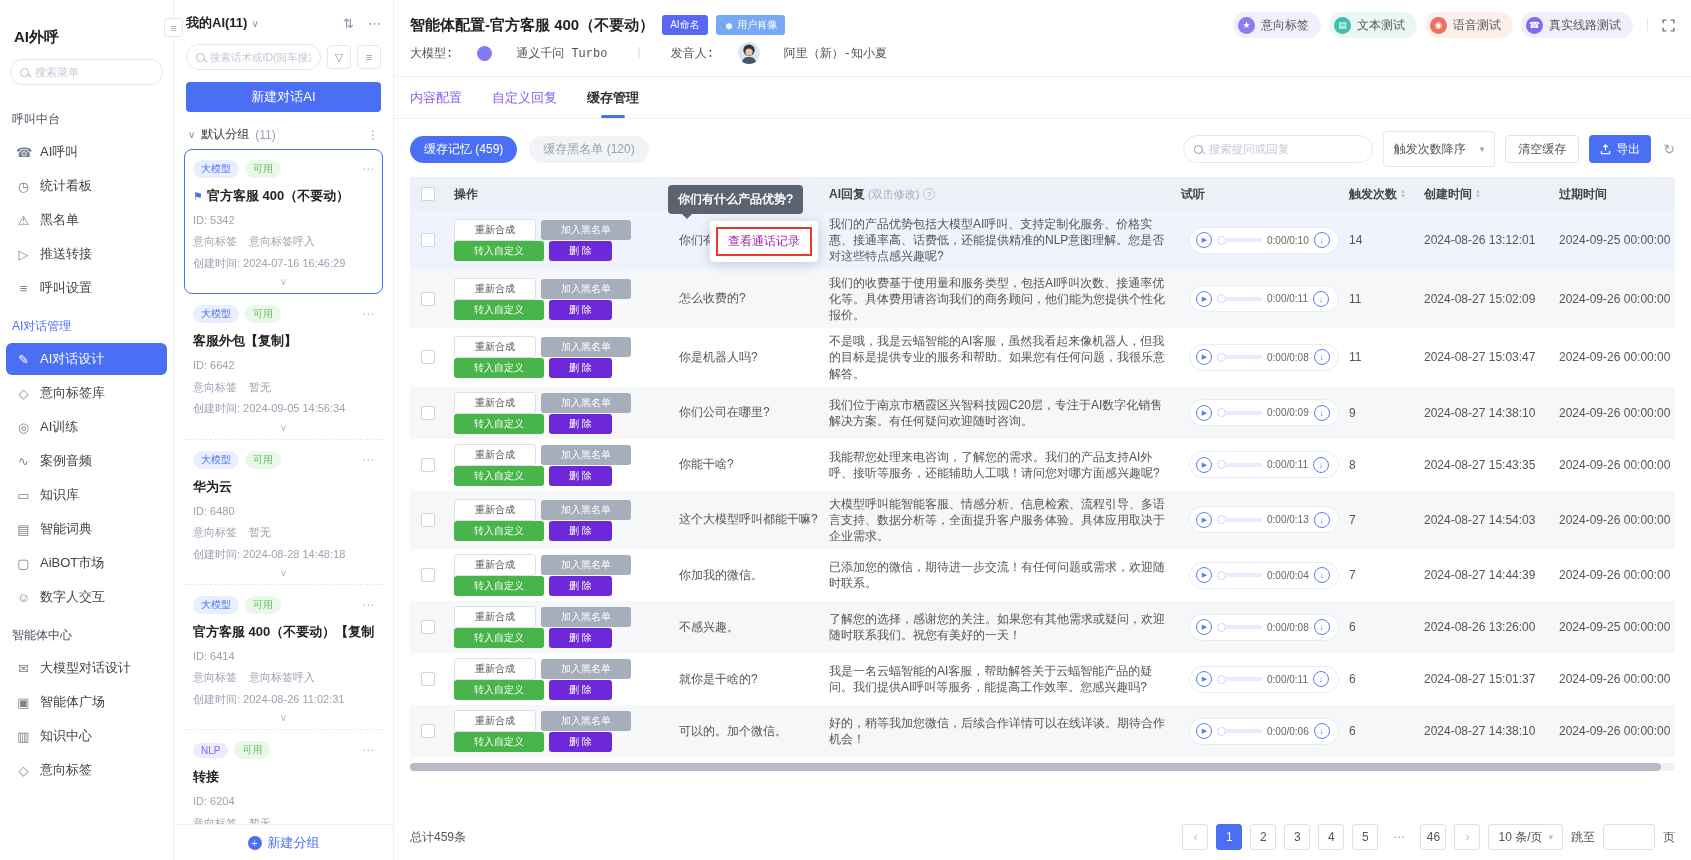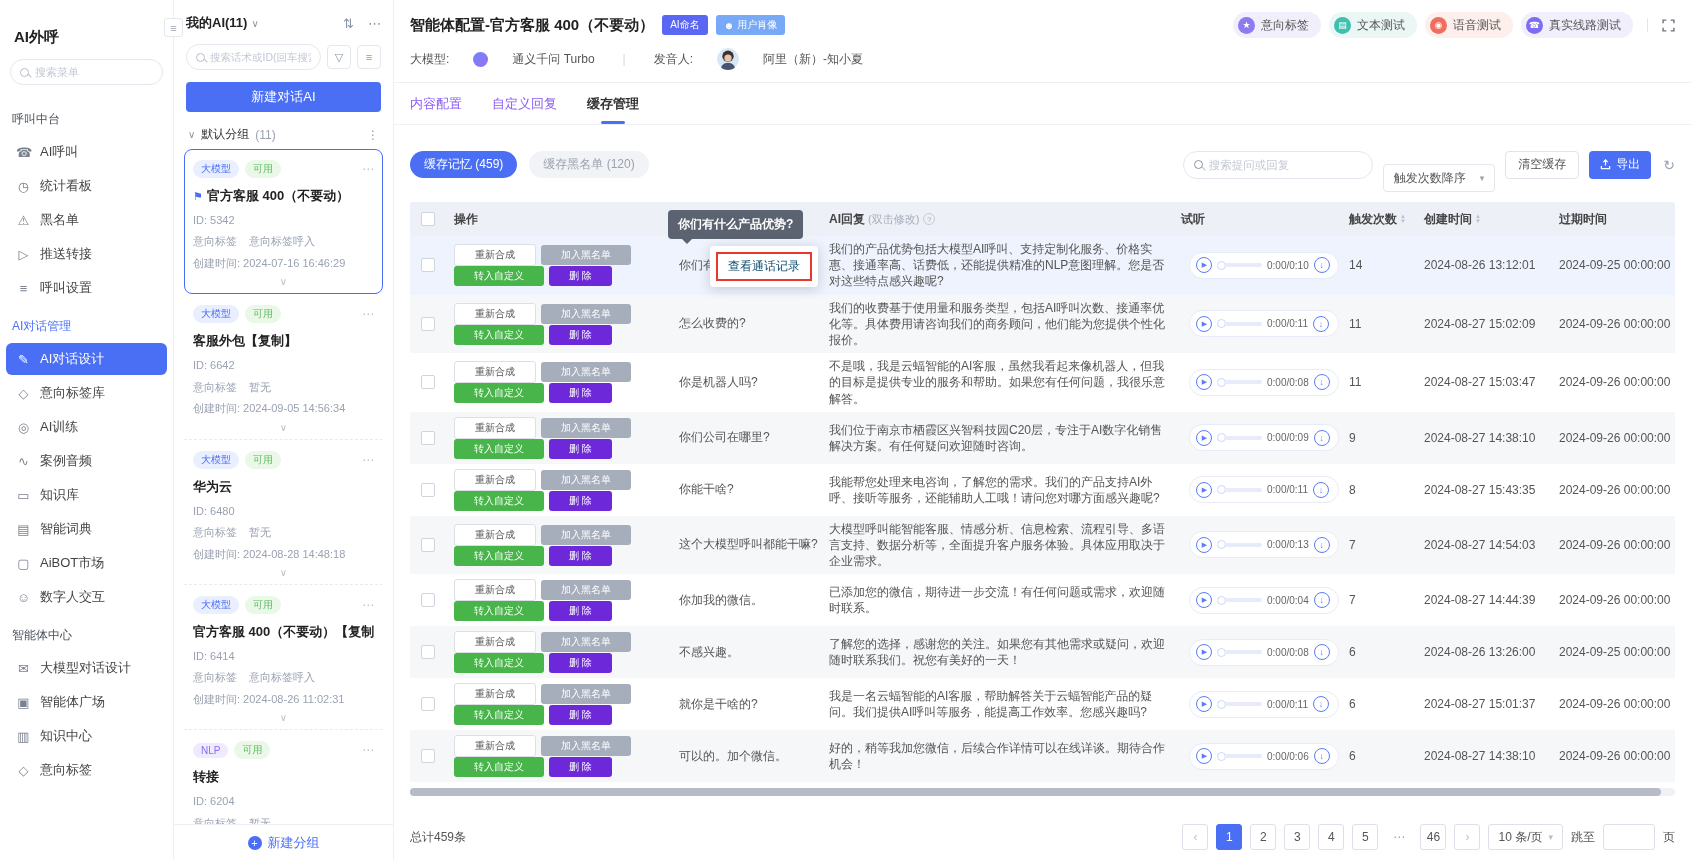--- a/index.html
+++ b/index.html
@@ -61,37 +61,37 @@
   .main-head { padding:12px 16px 0; border-bottom:1px solid #eef0f4; }
   .title-row { display:flex; align-items:center; gap:8px; }
   .page-title { font-size:15px; font-weight:bold; color:#222; }
   .badge1 { background:#5a67f2; color:#fff; font-size:10px; padding:3px 8px; border-radius:3px; }
   .badge2 { background:#78a9f6; color:#fff; font-size:10px; padding:3px 8px; border-radius:3px; display:flex; align-items:center; gap:3px; }
   .title-sp { flex:1; }
   .hact { display:flex; align-items:center; gap:6px; height:26px; border-radius:14px; padding:0 12px 0 5px; font-size:12px; color:#555; cursor:pointer; }
   .hact-ic { width:17px; height:17px; border-radius:50%; color:#fff; display:flex; align-items:center; justify-content:center; font-size:9px; }
   .vdiv { width:1px; height:14px; background:#e3e6ee; margin:0 6px; }
   .fsicon { color:#6b7280; display:flex; }
-  .model-row { display:flex; align-items:center; gap:24px; margin:10px 0 12px; color:#555; font-size:12px; }
+  .model-row { display:flex; align-items:center; gap:24px; margin:4px 0 12px; color:#555; font-size:12px;font-family:Liberation Mono, monospace; }
   .llm-dot { width:15px; height:15px; border-radius:50%; background:linear-gradient(135deg,#6f86f7,#9a6df5); }
   .sep { color:#d5d9e2; margin:0 4px; }
   .avatar { width:22px; height:22px; border-radius:50%; overflow:hidden; flex-shrink:0; }
   .tabs { display:flex; gap:30px; padding:12px 16px 0; border-bottom:1px solid #eef0f4; }
   .tab { font-size:13px; color:#8b5cf6; padding-bottom:11px; cursor:pointer; position:relative; }
   .tab.active { color:#333; font-weight:bold; }
   .tab.active::after { content:''; position:absolute; left:50%; transform:translateX(-50%); bottom:0; width:24px; height:3px; border-radius:2px; background:#4a6ff5; }
   .pill-row { display:flex; align-items:center; gap:10px; padding:12px 16px 10px; }
   .subtab { height:27px; display:flex; align-items:center; padding:0 14px; border-radius:14px; font-size:12px; cursor:pointer; }
   .subtab.active { background:#4a6ff5; color:#fff; }
   .subtab:not(.active) { background:#f2f3f6; color:#9aa1ad; }
   .pr-sp { flex:1; }
   .tb-search { width:190px; height:28px; border:1px solid #e4e7ee; border-radius:14px; display:flex; align-items:center; gap:6px; padding:0 10px; }
   .tb-search input { border:none; outline:none; width:100%; font-size:11.5px; color:#666; }
   .tb-search input::placeholder { color:#c2c8d4; }
-  .tb-select { height:28px; border:1px solid #e4e7ee; border-radius:4px; display:flex; align-items:center; gap:14px; padding:0 10px; color:#555; font-size:12px; cursor:pointer;margin-top:27px; }
+  .tb-select { height:36px; border:1px solid #e4e7ee; border-radius:4px; display:flex; align-items:center; gap:14px; padding:0 10px; color:#555; font-size:12px; cursor:pointer; }
   .tb-select .caret { color:#9aa2b1; font-size:9px; }
   .btn-plain { height:28px; border:1px solid #e0e3ea; background:#fff; border-radius:4px; padding:0 12px; color:#555; font-size:12px; cursor:pointer; }
   .btn-blue { height:28px; border:none; background:#4a6ff5; color:#fff; border-radius:4px; padding:0 11px; font-size:12px; display:flex; align-items:center; gap:5px; cursor:pointer; }
   .refresh { color:#9aa2b1; font-size:14px; margin-left:2px; }
 
   
   .table-wrap { margin:0 16px; position:relative; }
   .thead { display:flex; align-items:center; background:#edf0f7; height:34px; color:#444; font-weight:bold; font-size:12px; border-radius:2px; }
   .c { padding:0 8px; flex-shrink:0; }
   .c1 { width:36px; display:flex; justify-content:center; }
@@ -121,21 +121,21 @@
   .knob { width:9px; height:9px; border:1px solid #ccd6fa; border-radius:50%; background:#fff; flex-shrink:0; }
   .track { width:38px; height:4px; background:#e8ecfa; border-radius:2px; margin-left:-7px; flex-shrink:0; }
   .ptime { color:#666; font-size:10px; white-space:nowrap; }
   .dl { width:16px; height:16px; border:1.4px solid #5b7cfa; border-radius:50%; color:#5b7cfa; display:flex; align-items:center; justify-content:center; font-size:9px; flex-shrink:0; }
   .num { color:#555; }
 
   
   .qa-tooltip { position:absolute; left:258px; top:8px; background:#5b6270; color:#fff; font-size:12px; font-weight:bold; padding:6px 10px; border-radius:4px; z-index:6; white-space:nowrap; }
   .qa-tooltip::after { content:''; position:absolute; left:14px; bottom:-5px; border:5px solid transparent; border-top-color:#5b6270; border-bottom:none; }
   .qa-popup { position:absolute; left:300px; top:44px; background:#fff; border-radius:4px; box-shadow:0 2px 12px rgba(40,50,80,.22); padding:6px; z-index:7; }
-  .qa-popup-item { border:2px solid #e8382e; padding:4px 10px; font-size:12px; color:#0c4a6e; white-space:nowrap; }
+  .qa-popup-item { border:2px solid #e8382e; padding:4px 10px; font-size:12px; color:#a21caf; white-space:nowrap; }
 
   .hscroll { position:relative; height:8px; margin:6px 16px 0; background:#f0f1f4; border-radius:4px; }
   .hscroll .thumb { position:absolute; left:0; top:0; bottom:0; width:calc(100% - 14px); background:#b6bbc5; border-radius:4px; }
 
   
   .foot { position:absolute; left:16px; right:16px; bottom:10px; display:flex; align-items:center; color:#555; font-size:12px; }
   .foot-sp { flex:1; }
   .pgwrap { display:flex; align-items:center; gap:8px; }
   .pg { min-width:26px; height:26px; border:1px solid #dde0e8; border-radius:3px; background:#fff; color:#555; display:flex; align-items:center; justify-content:center; padding:0 4px; cursor:pointer; }
   .pg.active { background:#4a6ff5; border-color:#4a6ff5; color:#fff; }

